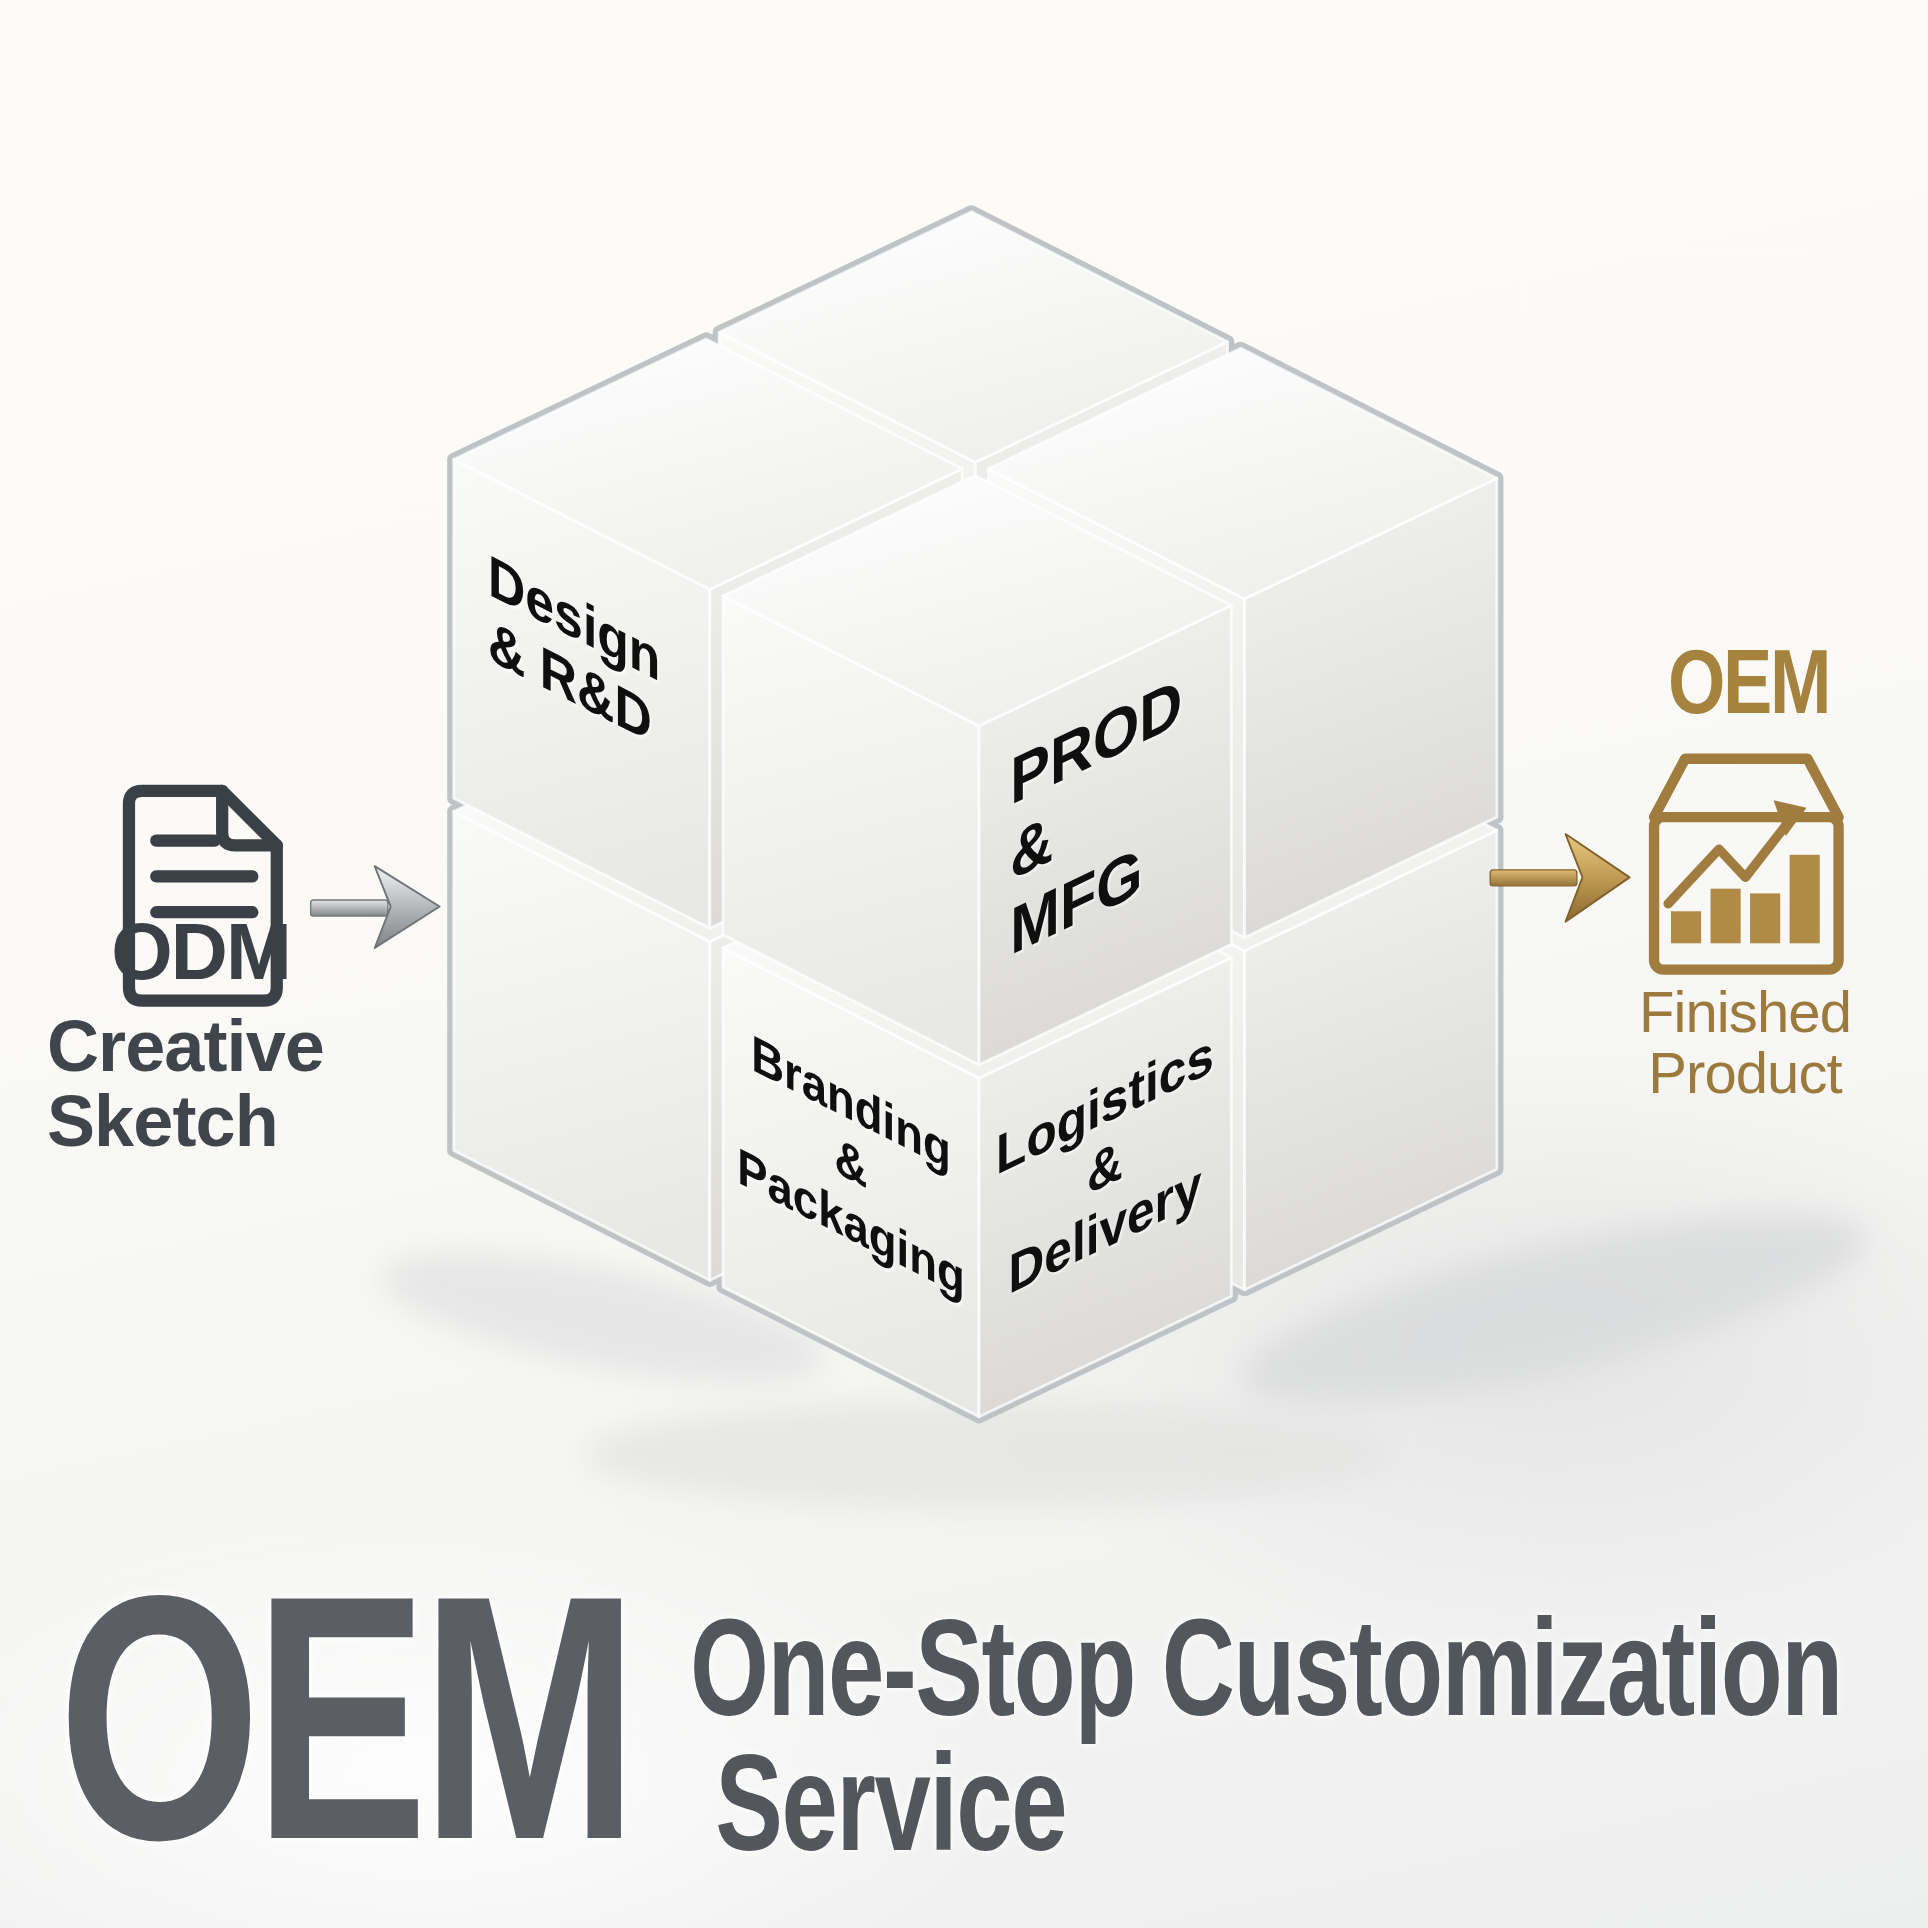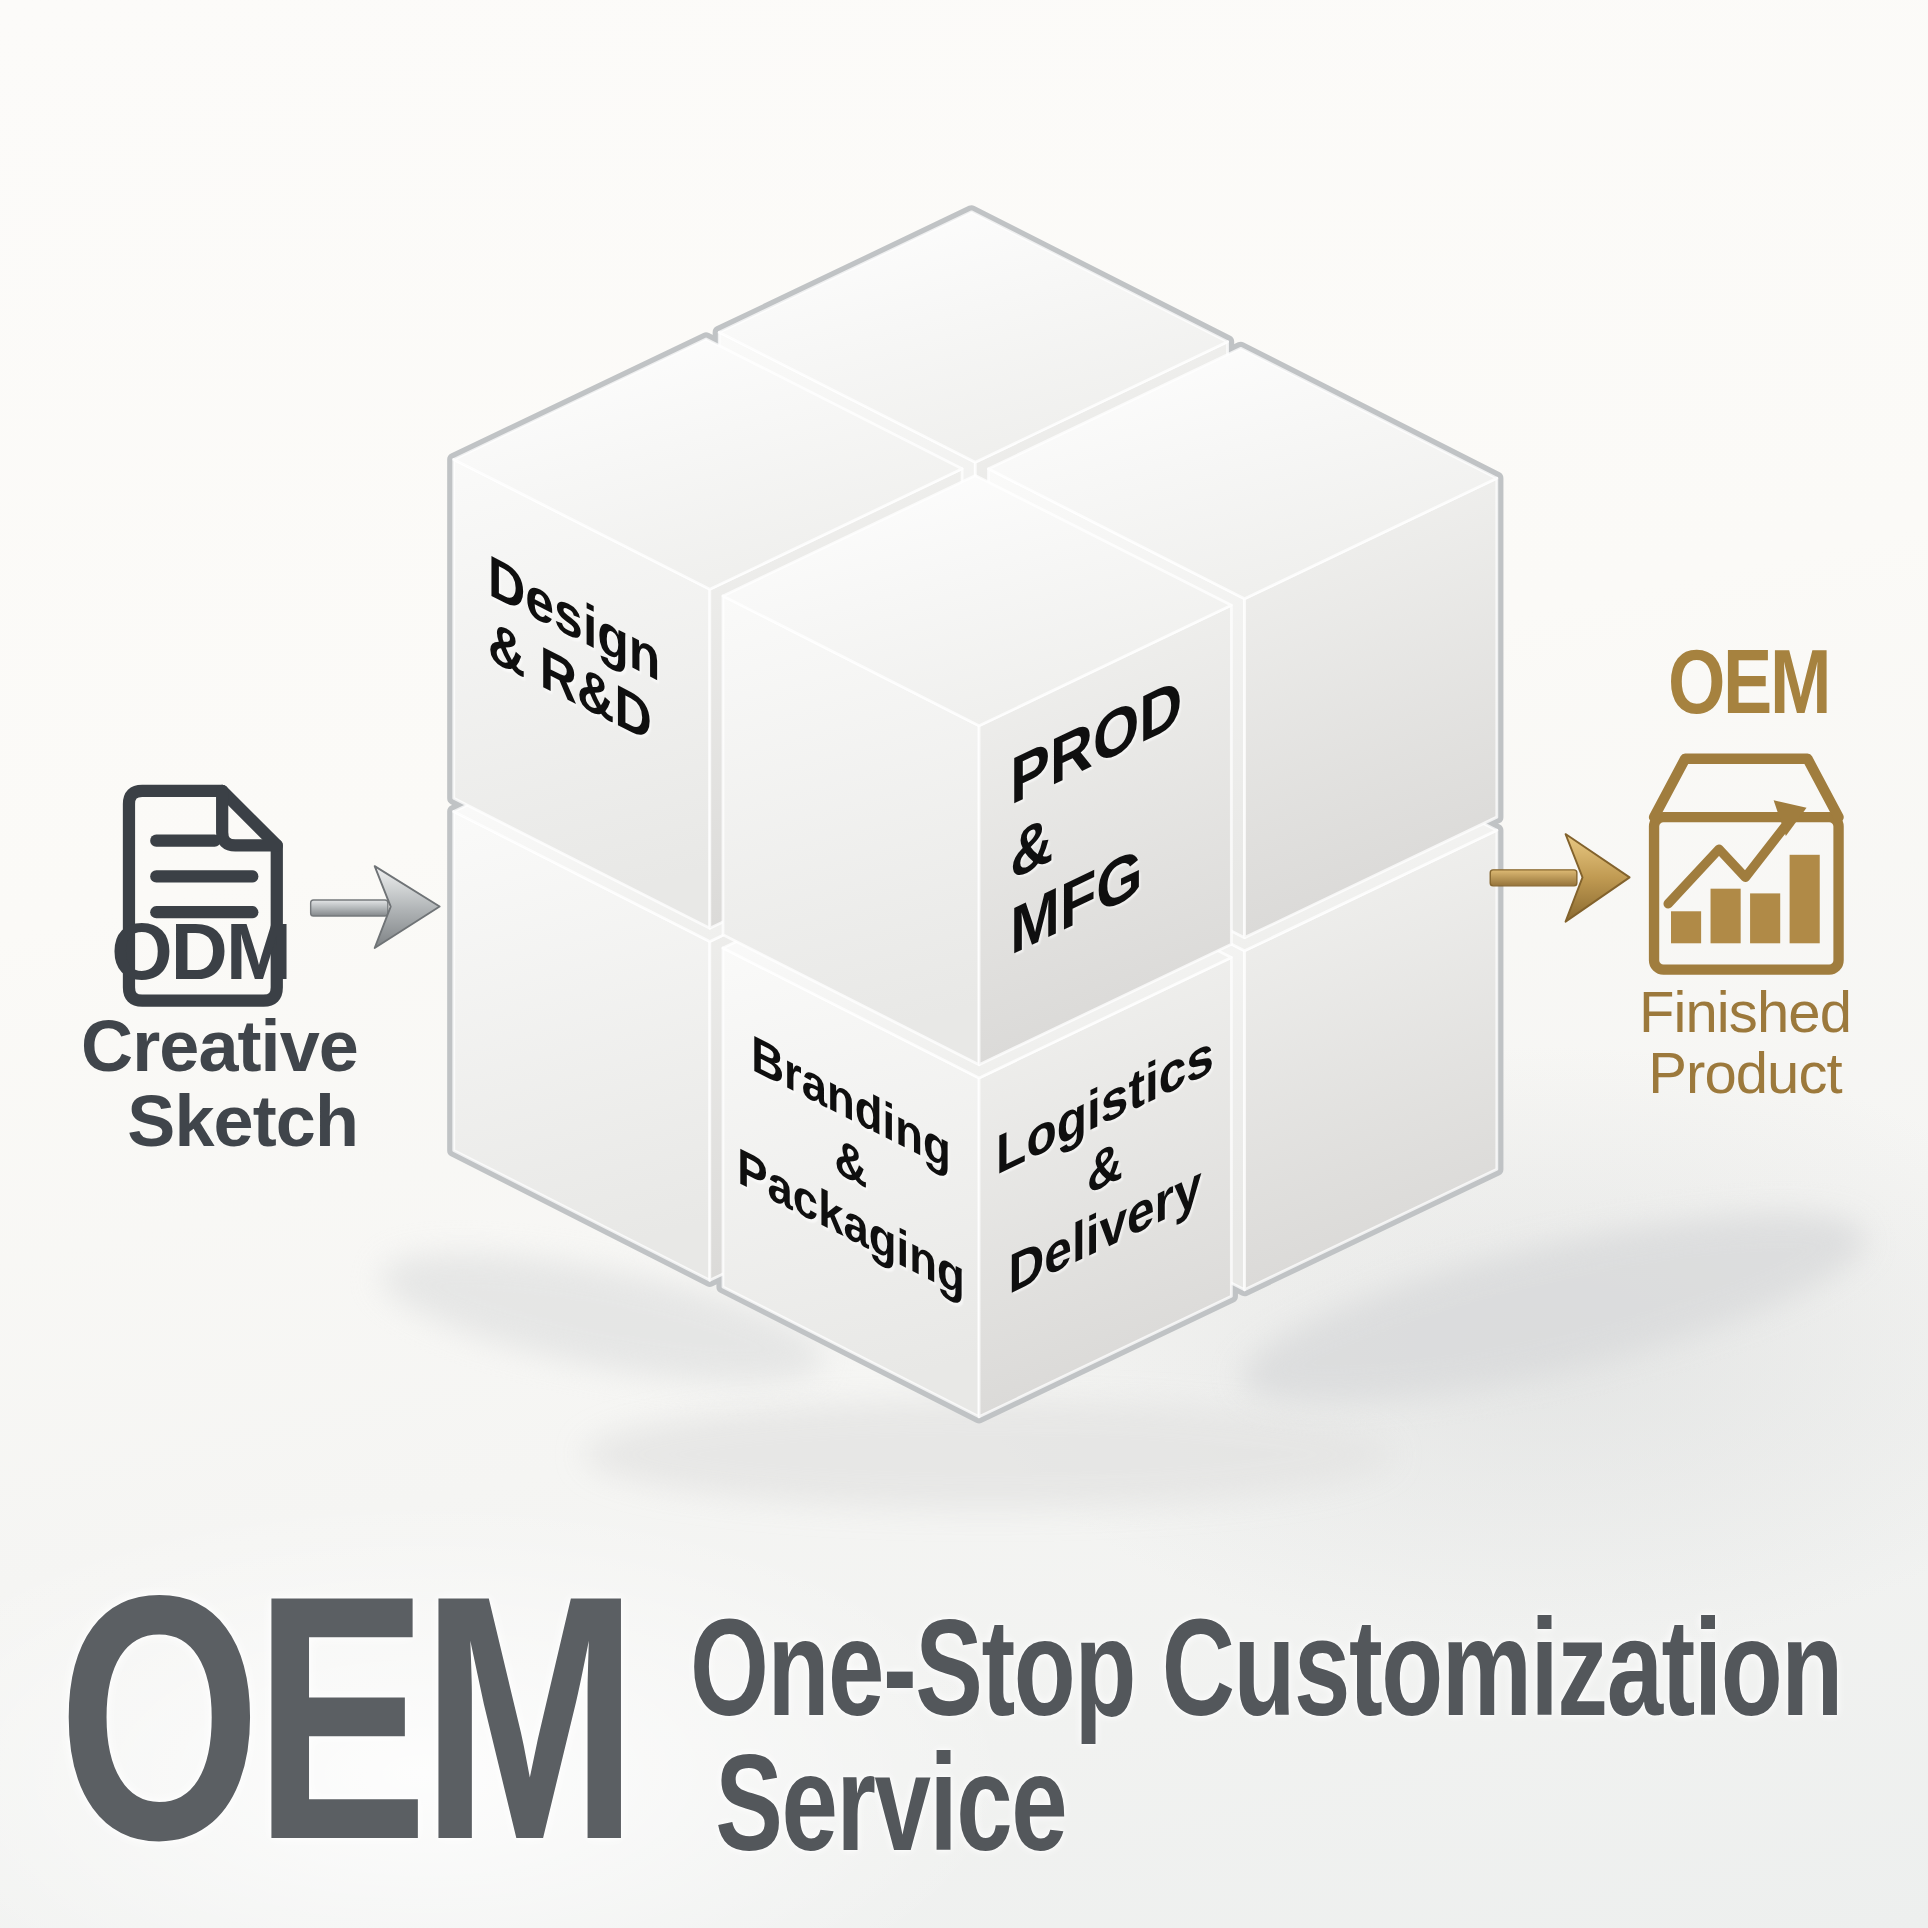--- a/index.html
+++ b/index.html
@@ -17,21 +17,21 @@
   .lbl{position:absolute;white-space:pre-line;color:#3b4046;}
   .face-lbl{
     position:absolute;white-space:pre-line;color:#0f0f0f;font-weight:bold;
     text-shadow:1.9px 2.8px 1.9px rgba(255,255,255,.55);
   }
   .shear-left{transform:matrix(0.892,0.452,0,1,0,0);transform-origin:center;}
   .shear-right{transform:matrix(0.902,-0.431,0,1,0,0);transform-origin:center;}
   .odm-label{left:108px;top:906px;width:185px;font-size:79px;font-weight:bold;
     letter-spacing:-1.9px;text-align:center;color:#3b4046;}
   .creative{left:47px;top:1009px;width:311px;font-size:72px;font-weight:bold;
-    line-height:1.04;letter-spacing:-0.9px;text-align:right;color:#40454b;}
+    line-height:1.04;letter-spacing:-0.9px;text-align:left;color:#40454b;}
   .oem-gold{left:1651px;top:631px;width:188px;font-size:90px;font-weight:bold;
     letter-spacing:-2.8px;text-align:center;color:#a6823f;transform:scaleX(.82);transform-origin:center;}
   .finished{left:1613px;top:981px;width:264px;font-size:58px;font-weight:normal;
     line-height:1.06;letter-spacing:-0.9px;text-align:center;color:#9c793c;}
   .brand-big{
     left:58px;top:1544px;font-size:348px;font-weight:bold;line-height:1;
     letter-spacing:-9.4px;color:#5b5f63;transform:scaleX(.75);transform-origin:left top;
     text-shadow:0 0 15px #ffffff,0 0 3.8px #ffffff;
   }
   .tagline1{

